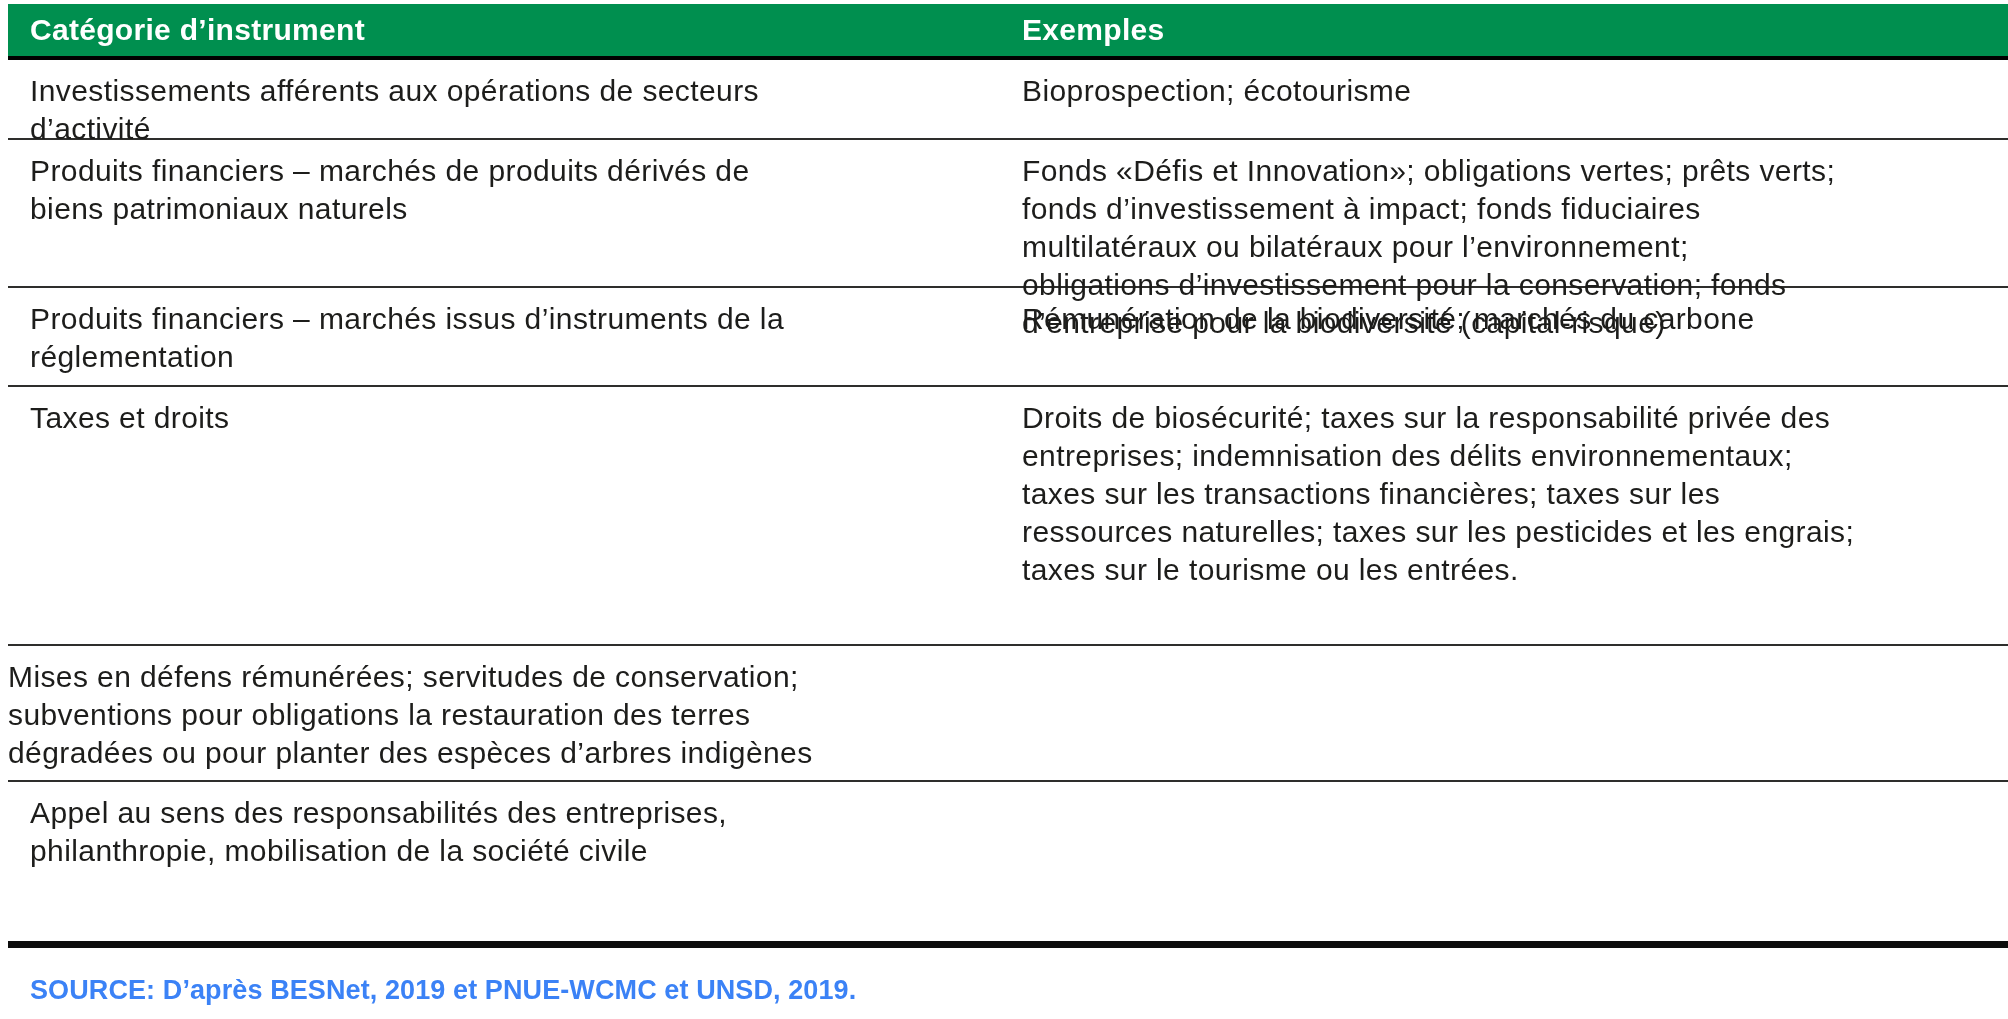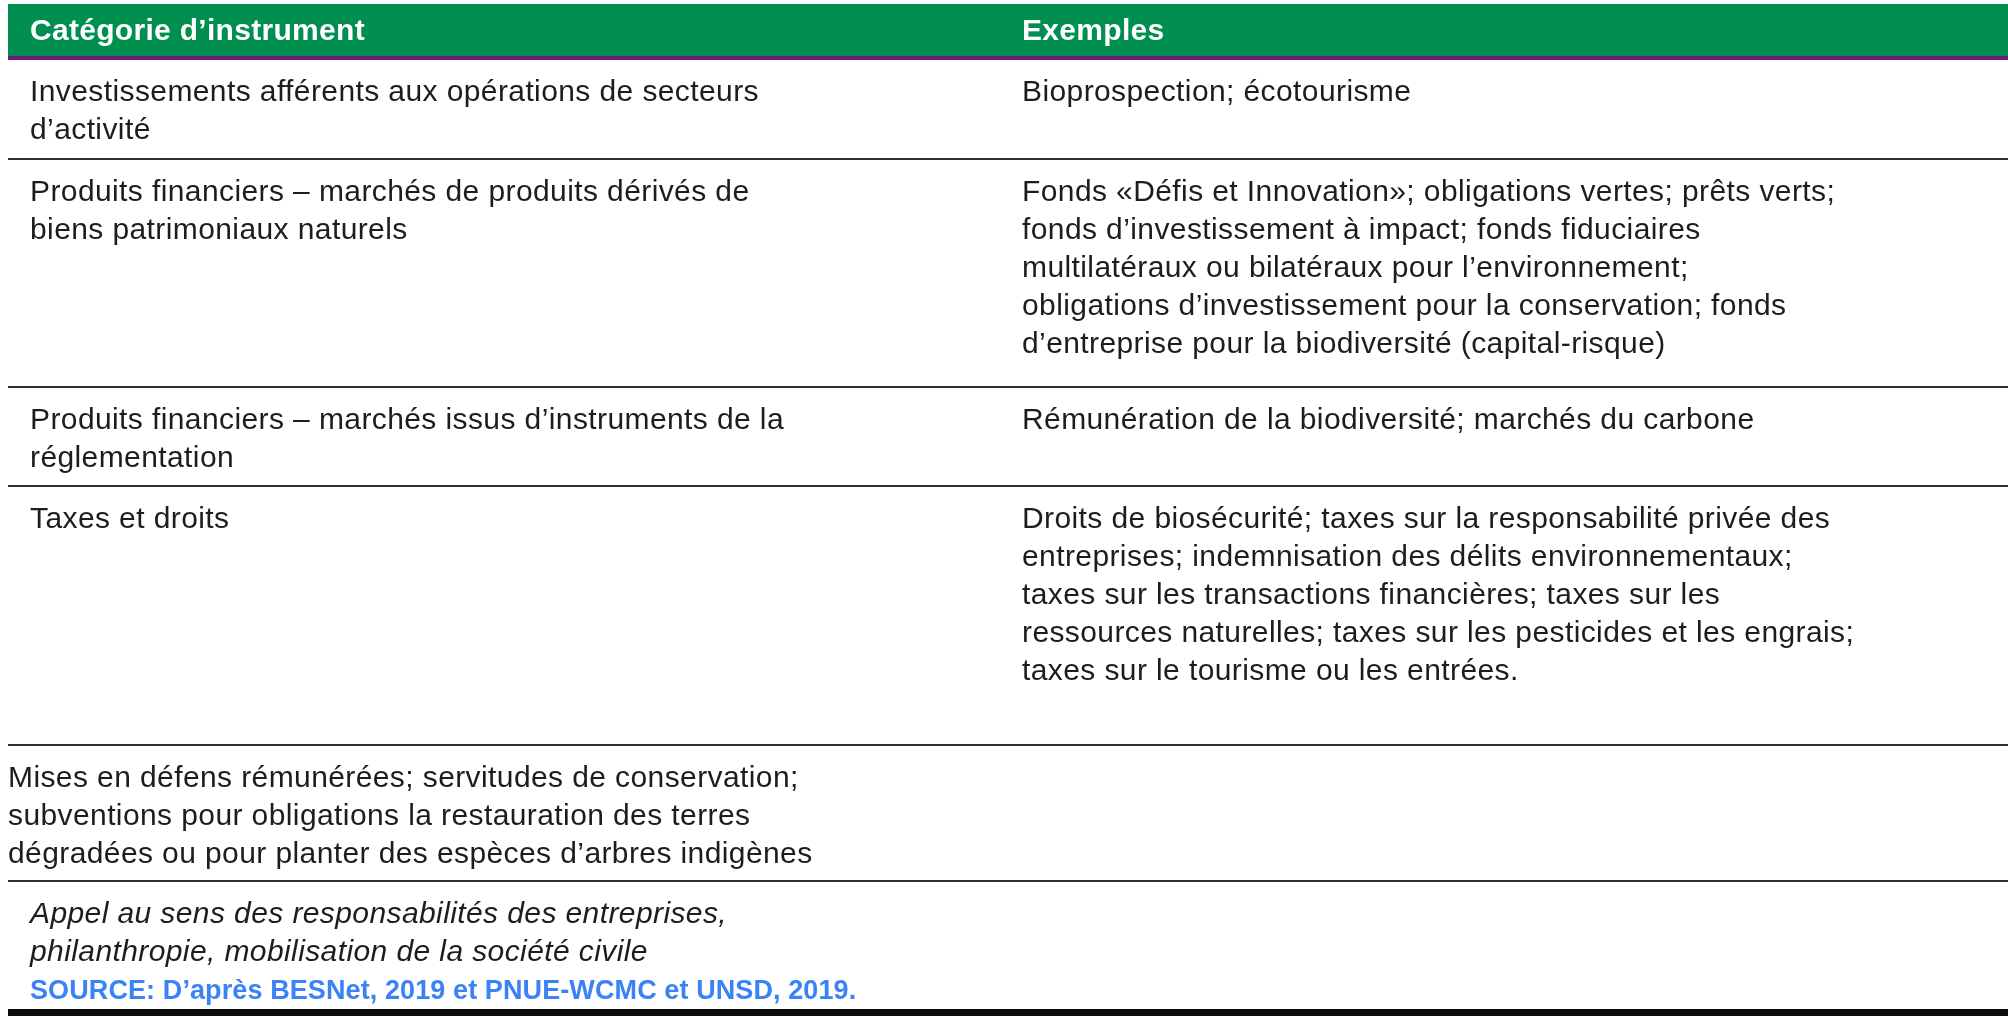--- a/index.html
+++ b/index.html
@@ -18,21 +18,21 @@
     position: absolute;
     left: 8px;
     top: 4px;
     width: 2000px;
   }
   .thead {
     display: grid;
     grid-template-columns: 1014px 1fr;
     height: 56px;
     background: #008f4f;
-    border-bottom: 4px solid #701a75;
+    border-bottom: 4px solid #000000;
     box-sizing: border-box;
     align-items: center;
   }
   .thead .cell {
     color: #ffffff;
     font-weight: bold;
     font-size: 30px;
     letter-spacing: 0.3px;
     white-space: nowrap;
   }
@@ -53,26 +53,26 @@
     padding-left: 22px;
   }
   .thead .cell.cat { padding-top: 0; }
   .thead .cell.ex  { padding-top: 0; }
   .body-text {
     font-size: 30px;
     line-height: 38px;
     letter-spacing: 0.4px;
     white-space: pre-line;
   }
-  .r1 { height: 98px; }
-  .r2 { height: 228px; }
+  .r1 { height: 78px; }
+  .r2 { height: 148px; }
   .r3 { height: 99px; }
   .r4 { height: 259px; }
   .r5 { height: 136px; }
-  .r6 { height: 129px; font-style: italic; }
+  .r6 { height: 161px; }
   .tbody {
     border-bottom: 7px solid #0d0d0d;
   }
   .source-line {
     position: absolute;
     left: 30px;
     top: 975px;
     font-size: 27px;
     font-weight: bold;
     letter-spacing: 0.1px;

